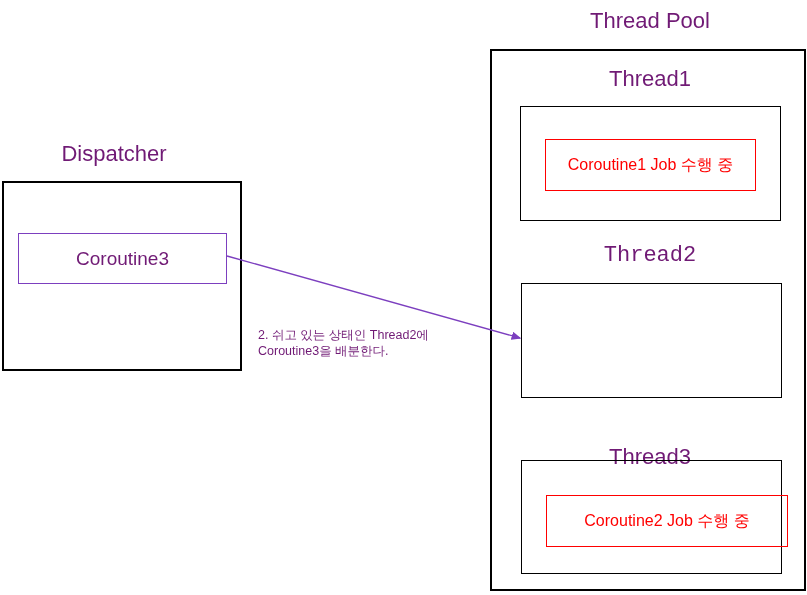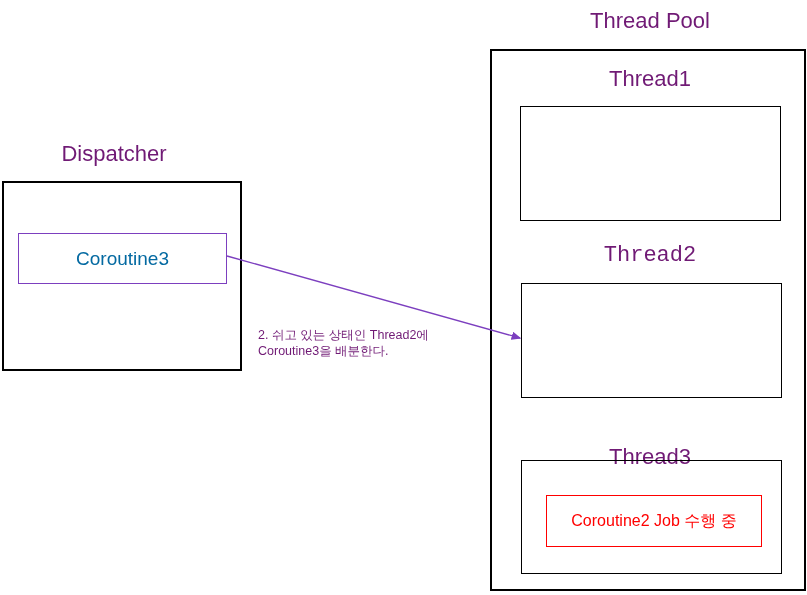--- a/index.html
+++ b/index.html
@@ -43,21 +43,21 @@
     box-sizing: border-box;
   }
 
   .coroutine-purple {
     position: absolute;
     border: 1.6px solid #7c3fbf;
     box-sizing: border-box;
     display: flex;
     align-items: center;
     justify-content: center;
-    color: #0369a1;
+    color: #701a75;
     font-size: 19px;
     background: transparent;
   }
 
   .job-red {
     position: absolute;
     border: 1.6px solid #ff0000;
     box-sizing: border-box;
     display: flex;
     align-items: center;
@@ -95,35 +95,36 @@
   
   #thread-pool-box { left: 490px; top: 49px;  width: 316px; height: 542px; }
   #dispatcher-box  { left: 2px;   top: 181px; width: 240px; height: 190px; }
 
   #thread-1-box { left: 520px; top: 106px; width: 261px; height: 115px; }
   #thread-2-box { left: 521px; top: 283px; width: 261px; height: 115px; }
   #thread-3-box { left: 521px; top: 460px; width: 261px; height: 114px; }
 
   #coroutine3-box { left: 18px; top: 233px; width: 209px; height: 51px; }
   #job-thread-1   { left: 545px; top: 139px; width: 211px; height: 52px; }
-  #job-thread-3   { left: 546px; top: 495px; width: 216px; height: 52px; }
+  #job-thread-3   { left: 546px; top: 495px; width: 242px; height: 52px; }
 
   #annotation-step2 { left: 258px; top: 327px; width: 210px; }
 </style>
 </head>
 <body>
 
 <div id="canvas">
 
   <div class="title" id="title-thread-pool">Thread Pool</div>
 
   <div class="outer-box" id="thread-pool-box"></div>
 
   <div class="title" id="title-thread-1">Thread1</div>
   <div class="thread-box" id="thread-1-box"></div>
+  <div class="job-red" id="job-thread-1">Coroutine1 Job 수행 중</div>
 
   <div class="title" id="title-thread-2">Thread2</div>
   <div class="thread-box" id="thread-2-box"></div>
 
   <div class="title" id="title-thread-3">Thread3</div>
   <div class="thread-box" id="thread-3-box"></div>
   <div class="job-red" id="job-thread-3">Coroutine2 Job 수행 중</div>
 
   <div class="title" id="title-dispatcher">Dispatcher</div>
   <div class="outer-box" id="dispatcher-box"></div>

